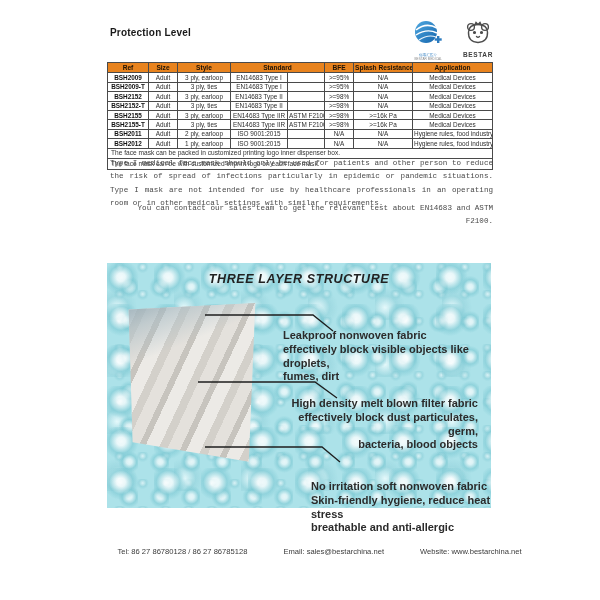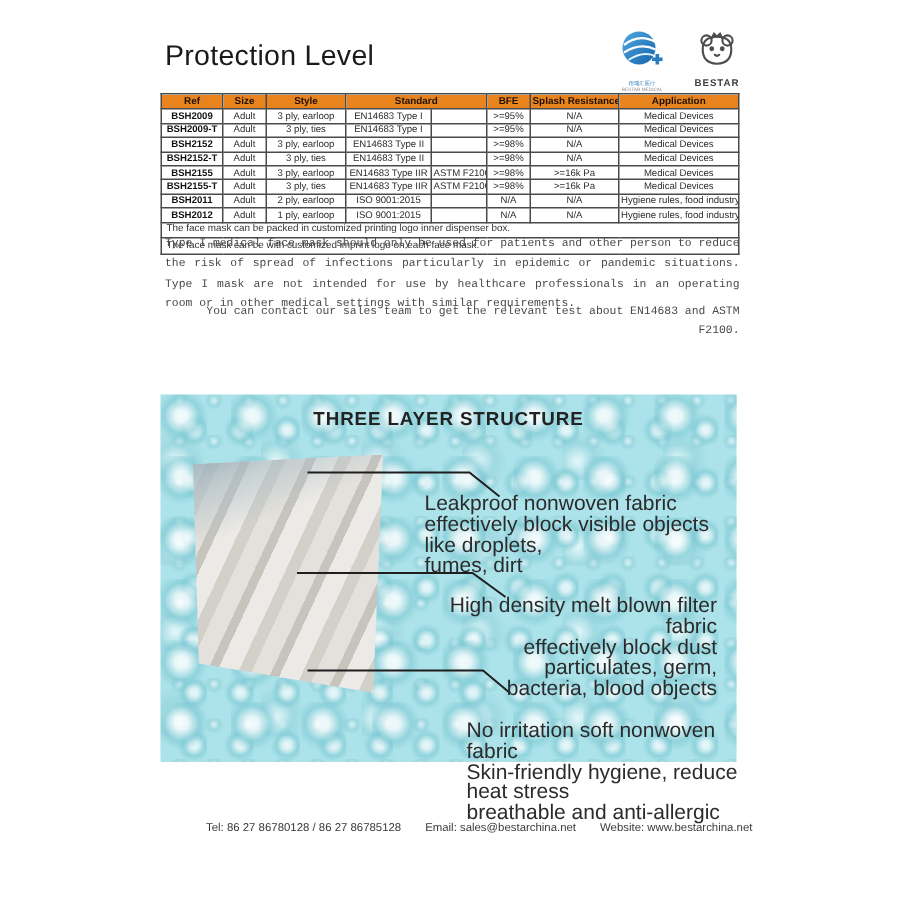--- a/index.html
+++ b/index.html
@@ -5,21 +5,21 @@
   * { margin:0; padding:0; box-sizing:border-box; }
   html,body { background:#fff; }
   .page {
     position:relative; width:600px; height:600px; background:#ffffff;
     font-family:"Liberation Sans", sans-serif; overflow:hidden; color:#222;
   }
 
   
   .doc-title {
     position:absolute; left:110px; top:27px;
-    font-size:19px; font-weight:normal; color:#1a1a1a; letter-spacing:.2px;
+    font-size:10px; font-weight:bold; color:#1a1a1a; letter-spacing:.2px;
   }
   .logos { position:absolute; right:102px; top:20px; display:flex; gap:10px; align-items:flex-start; }
   .logo-block { display:flex; flex-direction:column; align-items:center; width:40px; }
   .logo-block .tiny { font-size:4px; color:#2b7bbf; line-height:5px; white-space:nowrap; transform:scale(.9); }
   .logo-block .tiny2 { font-size:3.5px; color:#888; line-height:4px; white-space:nowrap; transform:scale(.9); }
   .bestar-word { font-size:6.5px; font-weight:bold; color:#3f3f3f; letter-spacing:.6px; margin-top:1px; }
 
   
   .spec-table {
     position:absolute; left:107px; top:62px; width:385px;
@@ -51,42 +51,42 @@
     background-color:#ACE2E9;
     background-image:
       radial-gradient(circle at 30% 35%, rgba(255,255,255,.85) 0%, rgba(255,255,255,.75) 10%, rgba(122,199,210,.55) 28%, rgba(122,199,210,0) 42%),
       radial-gradient(circle at 72% 68%, rgba(255,255,255,.7) 0%, rgba(255,255,255,.6) 8%, rgba(116,196,207,.5) 22%, rgba(116,196,207,0) 34%),
       radial-gradient(circle at 15% 78%, rgba(235,251,253,.9) 0%, rgba(146,209,218,.5) 16%, rgba(146,209,218,0) 28%),
       radial-gradient(circle at 55% 15%, rgba(255,255,255,.55) 0%, rgba(130,200,211,.4) 14%, rgba(130,200,211,0) 24%);
     background-size: 47px 41px, 31px 35px, 67px 57px, 23px 27px;
   }
   .panel-title {
     position:absolute; left:0; top:9px; width:100%; text-align:center;
-    font-size:12.5px; font-weight:bold; color:#222; letter-spacing:.6px;
+    font-size:12.5px; font-weight:bold; color:#222; letter-spacing:.6px;font-style:italic;
   }
   .fabric {
     position:absolute; left:19px; top:40px; width:132px; height:162px;
     clip-path:polygon(2% 4%, 98% 0%, 93% 98%, 5% 86%);
     background:
       linear-gradient(158deg, rgba(148,170,181,.9) 0%, rgba(170,189,197,.6) 13%, rgba(210,214,213,0) 30%),
       repeating-linear-gradient(115deg, #eceae6 0 13px, #d3d0ca 13px 21px, #e4e1dc 21px 33px, #c7c4be 33px 39px);
   }
   .connectors { position:absolute; left:0; top:0; }
   .annotation {
     position:absolute; left:176px; width:195px;
-    font-size:14px; font-weight:normal; color:#2b2b2b; line-height:13.8px;
+    font-size:11px; font-weight:bold; color:#2b2b2b; line-height:13.8px;
   }
   .annotation.a1 { top:66px; }
   .annotation.a2 { top:134px;text-align:right; }
   .annotation.a3 { top:217px;margin-left:28px; }
 
   
   .contact {
     position:absolute; left:0; top:547px; width:100%;
-    display:flex; justify-content:center; gap:16px;
+    display:flex; justify-content:center; gap:36px;
     font-size:7.6px; color:#3a3a3a;padding-left:39px;
   }
 </style>
 </head>
 <body>
 
 <div class="page">
 
   <div class="doc-title">Protection Level</div>
 

